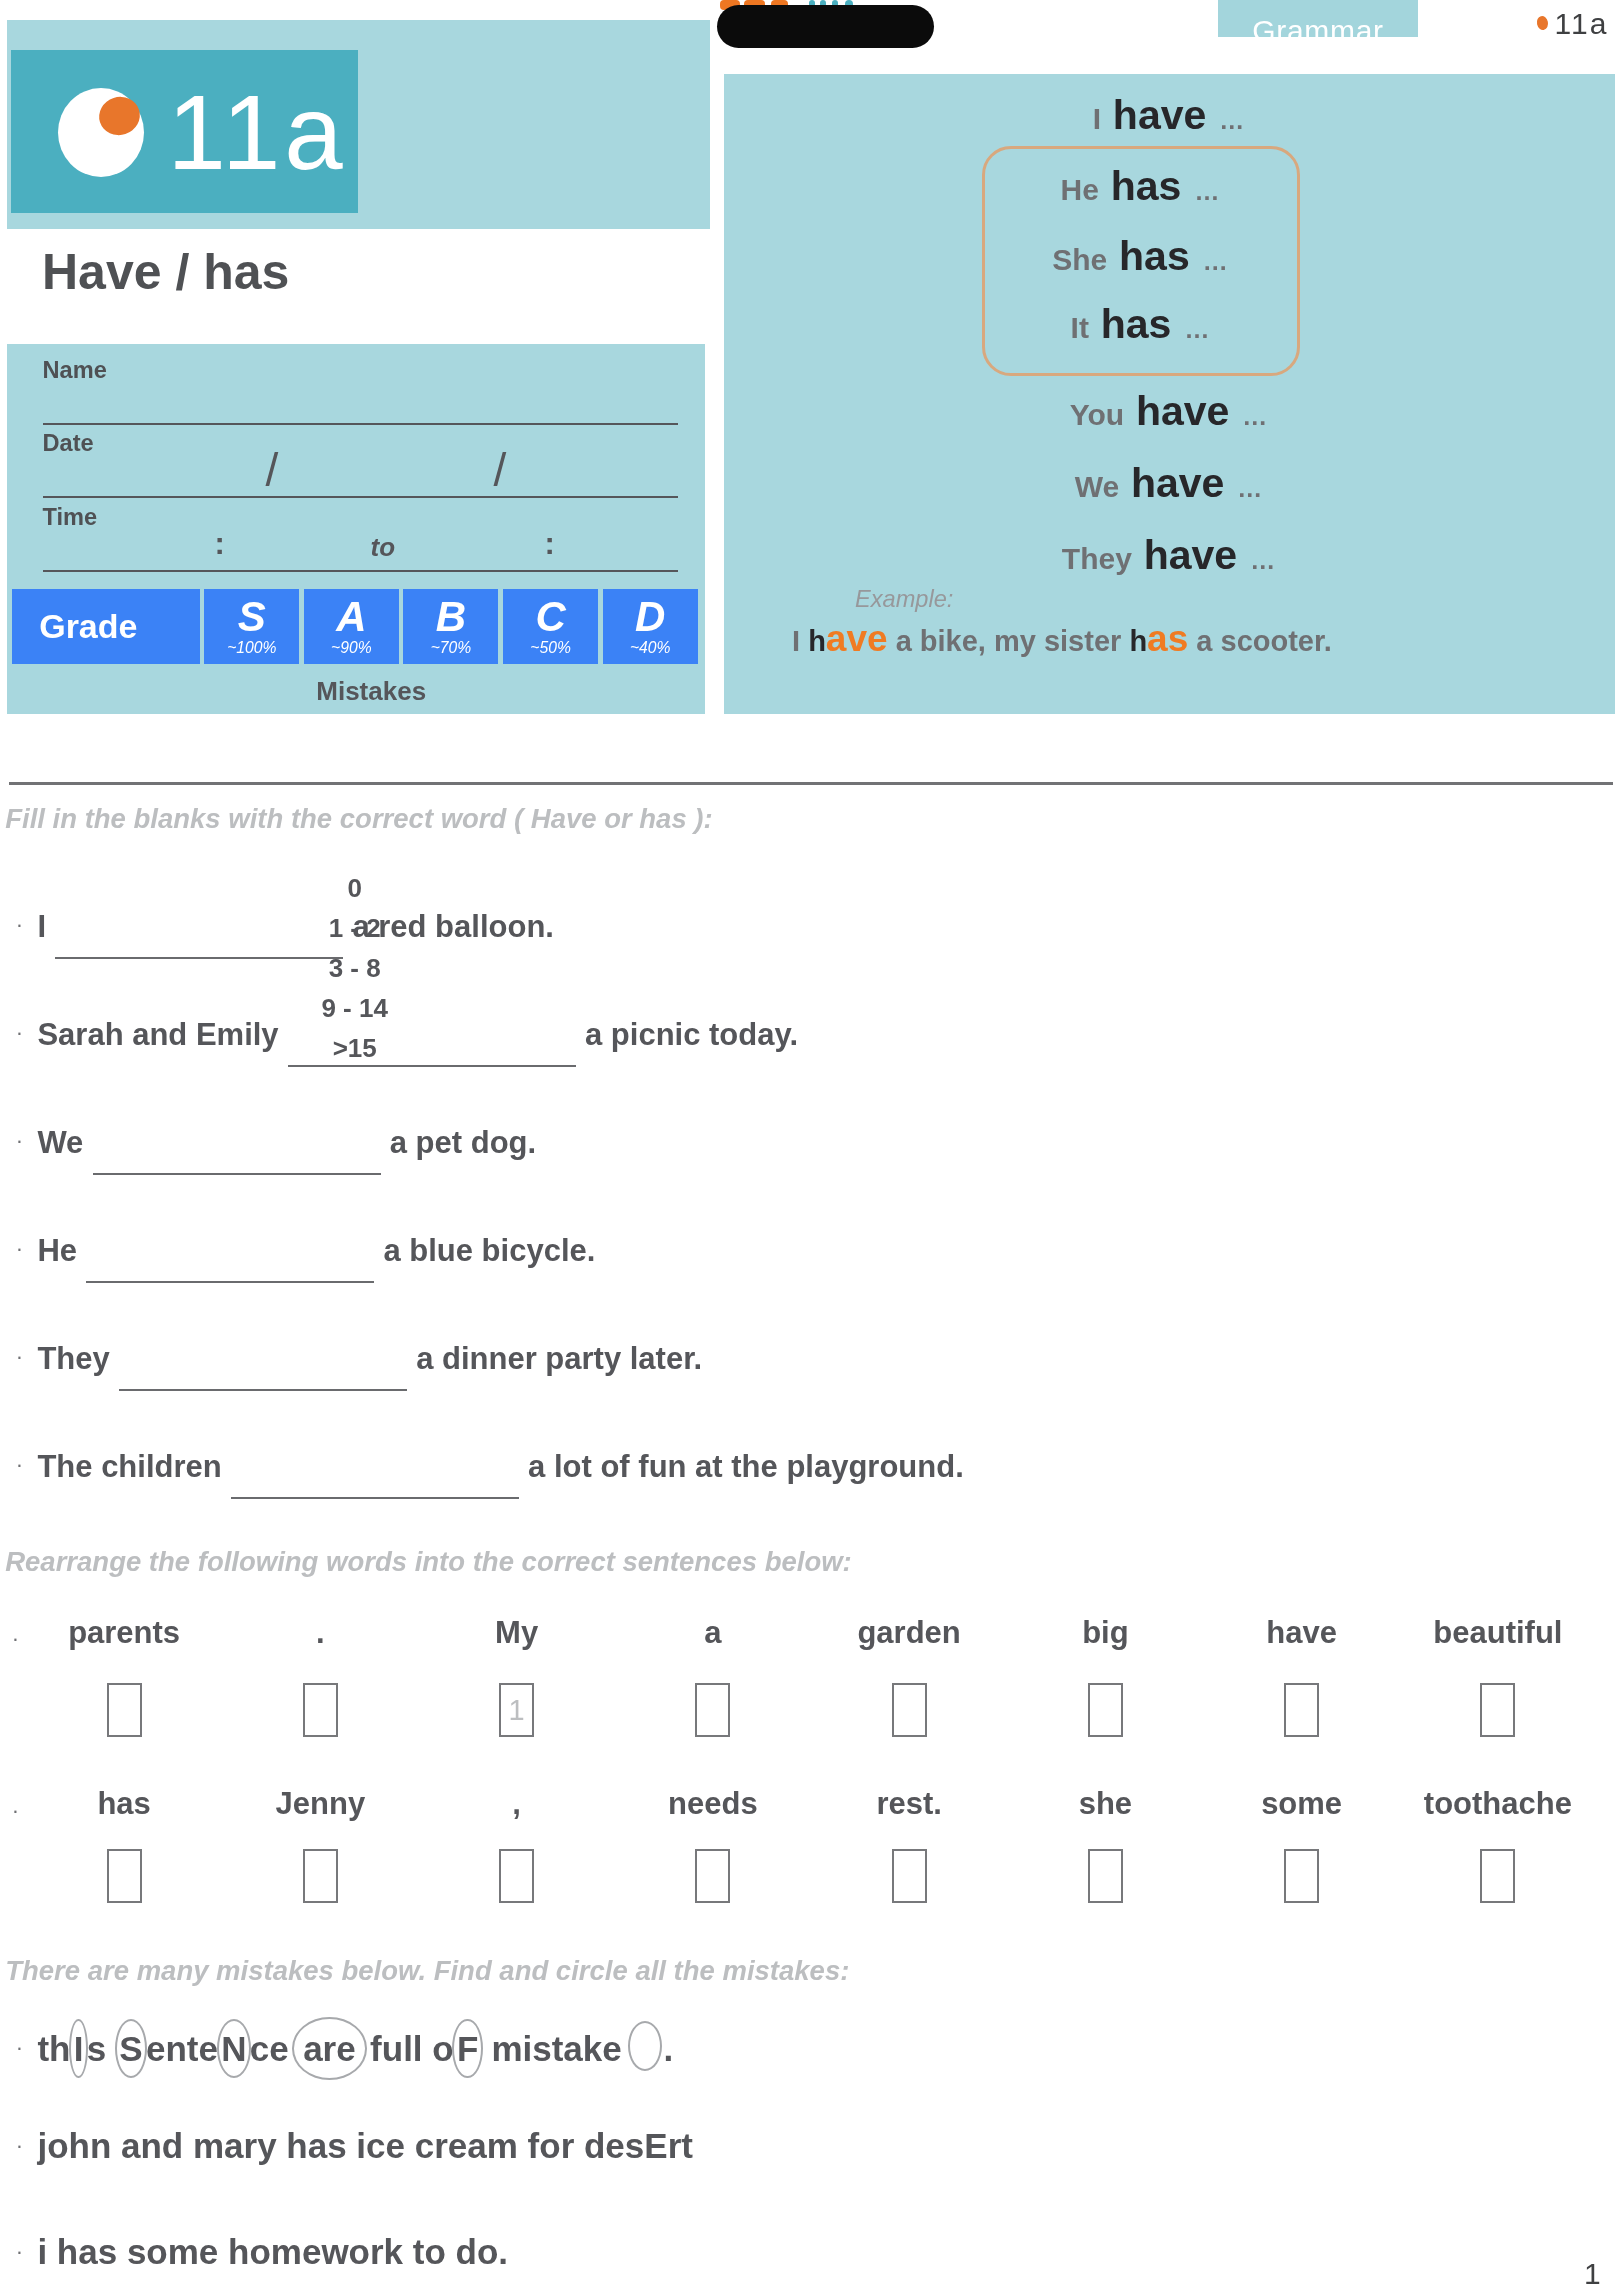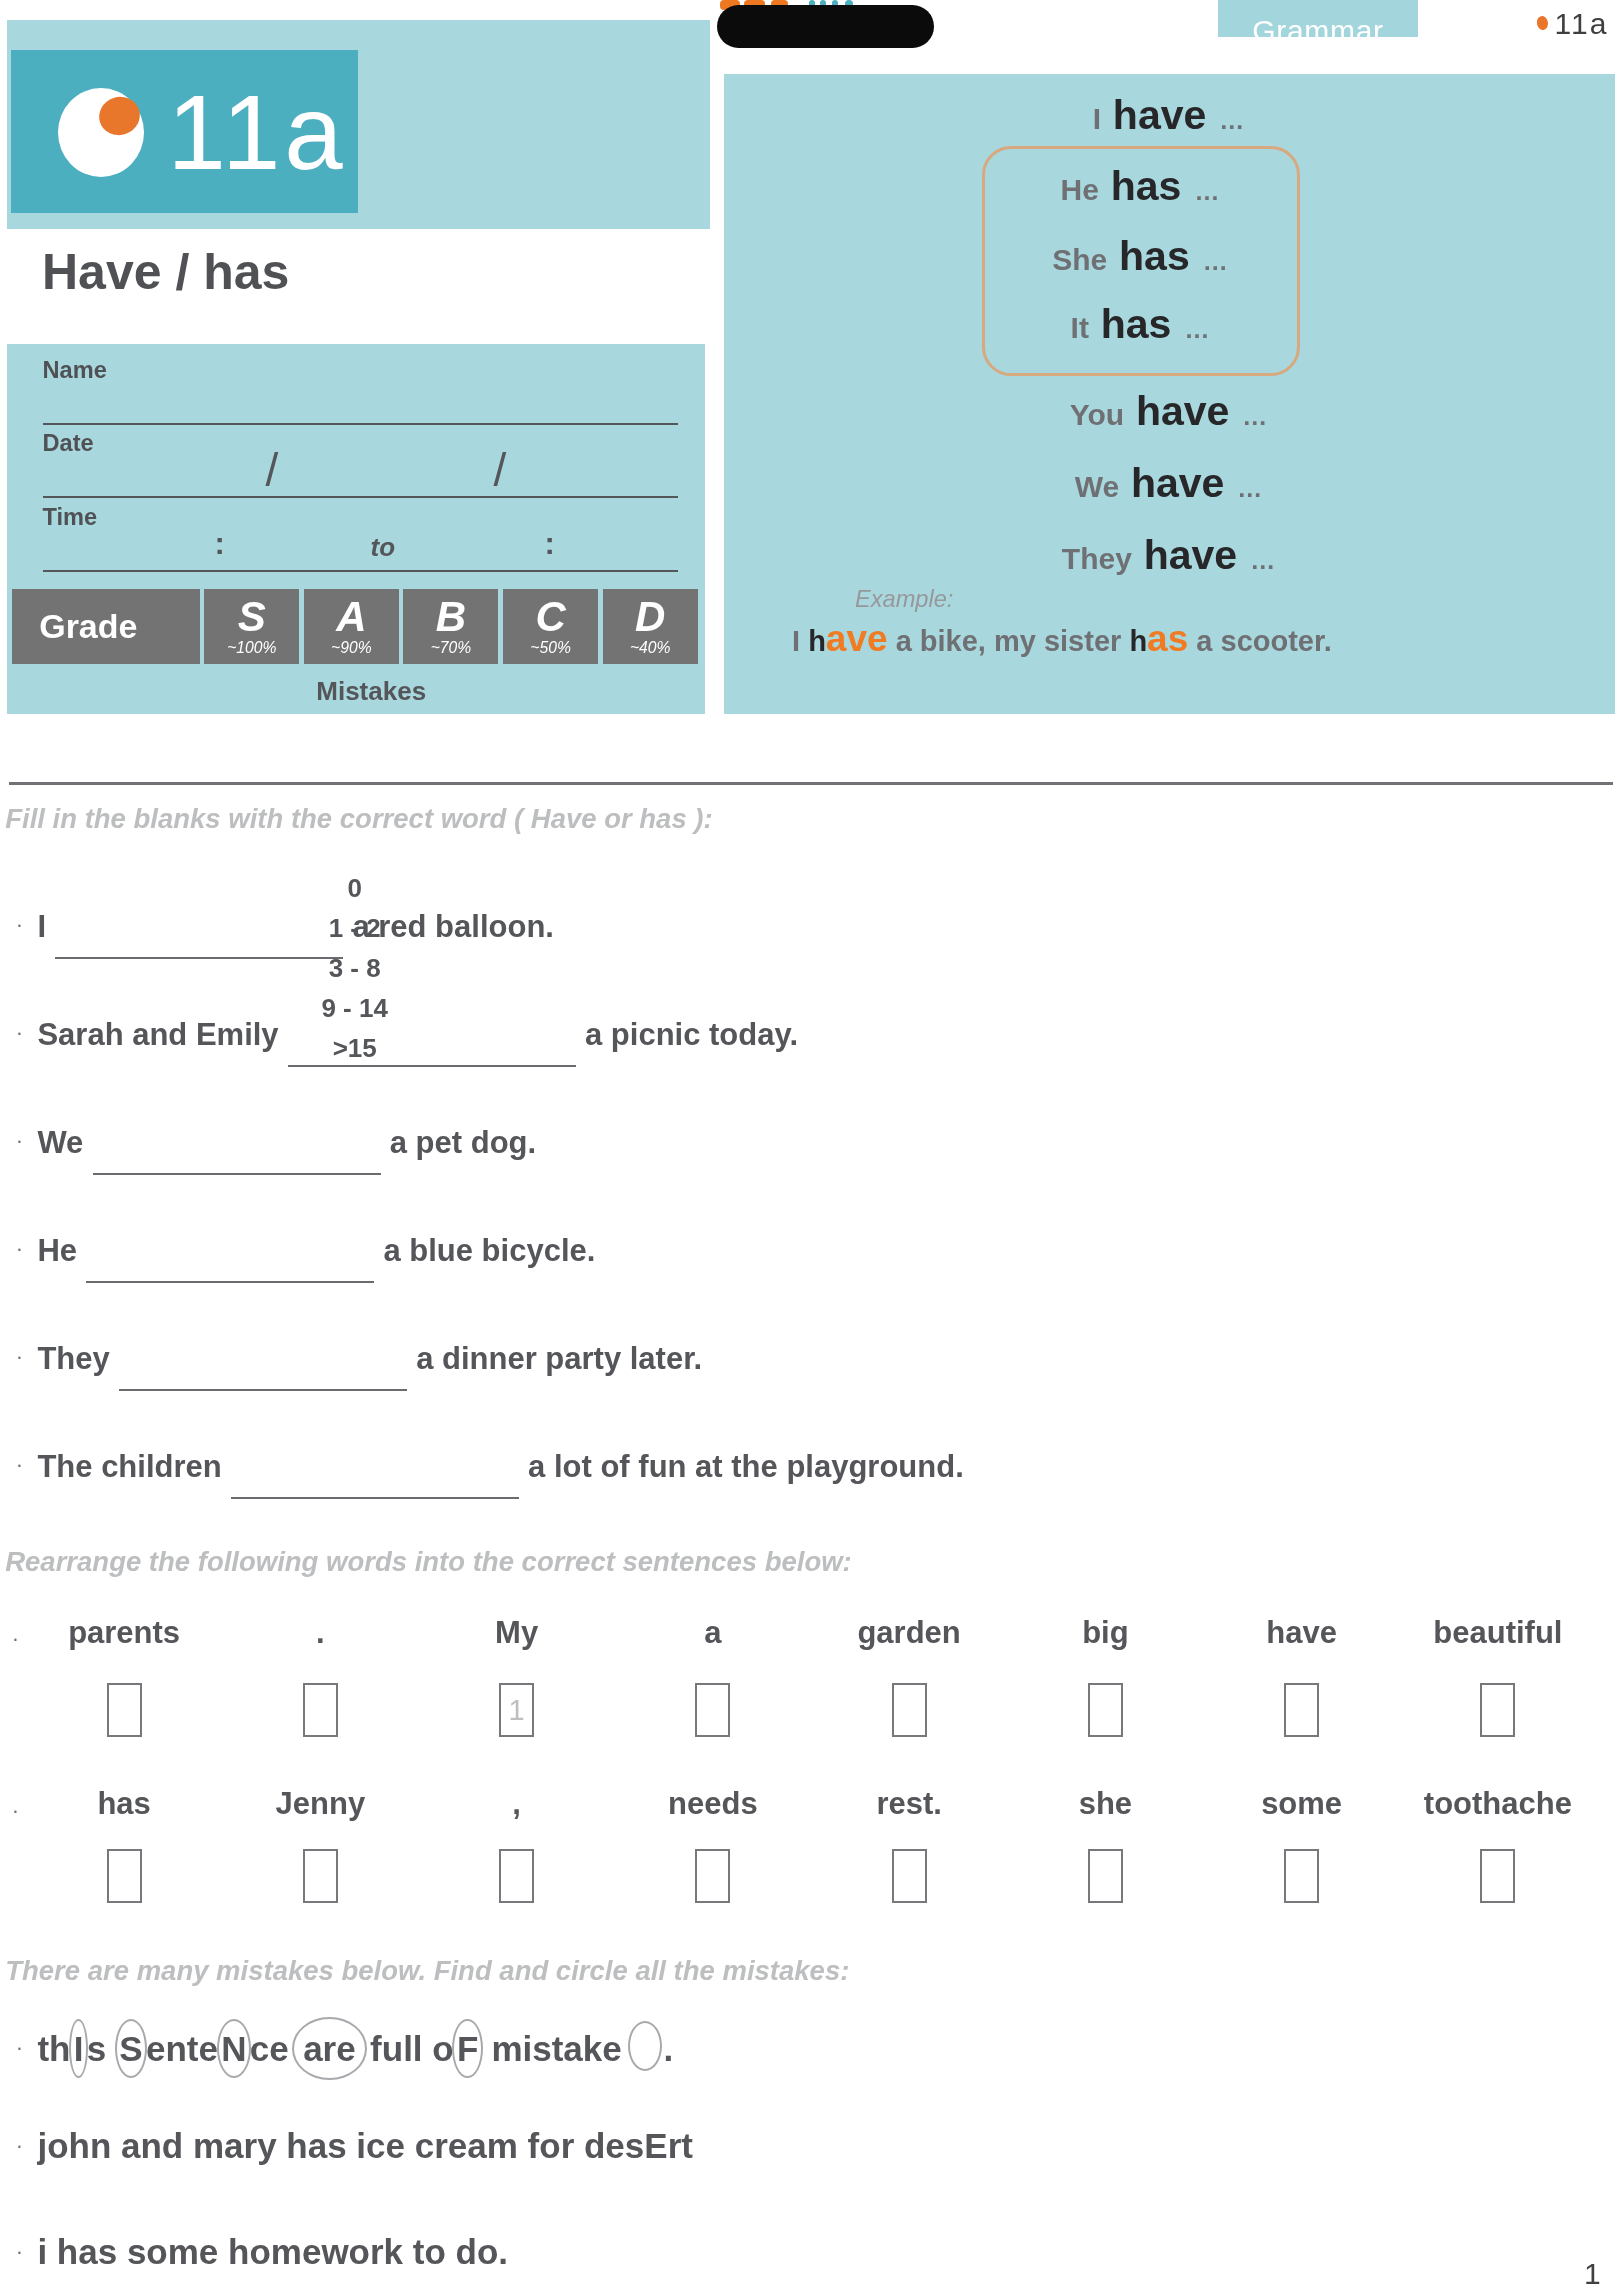--- a/index.html
+++ b/index.html
@@ -24,21 +24,21 @@
   .title{left:42px;top:243px;font-size:50px;font-weight:700;color:#4F5154;text-align:center;}
 
   
   .info{left:6.5px;top:344px;width:698px;height:370px;background:#A8D7DE;}
   .info .lbl{position:absolute;left:36px;font-size:23.6px;font-weight:700;color:#4F5154;}
   .iline{position:absolute;left:36px;width:635px;border-bottom:2px solid #55565A;}
   .slash{position:absolute;font-size:46px;font-weight:400;color:#55565A;}
   .colon{position:absolute;font-size:31px;font-weight:700;color:#55565A;}
   .to{position:absolute;font-size:26px;font-style:italic;font-weight:700;color:#55565A;}
   .gradebar{position:absolute;left:5.2px;top:245px;width:686px;height:75px;display:flex;gap:4.6px;}
-  .gcell{background:#737373;display:flex;flex-direction:column;align-items:center;justify-content:center;color:#fff;}
+  .gcell{background:#3b82f6;display:flex;flex-direction:column;align-items:center;justify-content:center;color:#fff;}
   .gcell.first{flex:0 0 188px;align-items:flex-start;justify-content:center;}
   .gcell.first span{font-size:34px;font-weight:700;padding-left:27.5px;}
   .gcell.letter{flex:1;}
   .gletter{font-size:42px;font-weight:700;font-style:italic;line-height:1.0;}
   .gpct{font-size:15.7px;font-style:italic;margin-top:1.3px;}
   .mrow{position:absolute;left:5.2px;top:332px;width:686px;height:46px;display:flex;gap:9px;align-items:center;flex-direction:column;}
   .mcell{flex:1;text-align:center;font-size:26px;font-weight:700;color:#55565A;}
   .mcell.first{flex:0 0 188px;text-align:left;padding-left:33px;box-sizing:border-box;}
 
   

